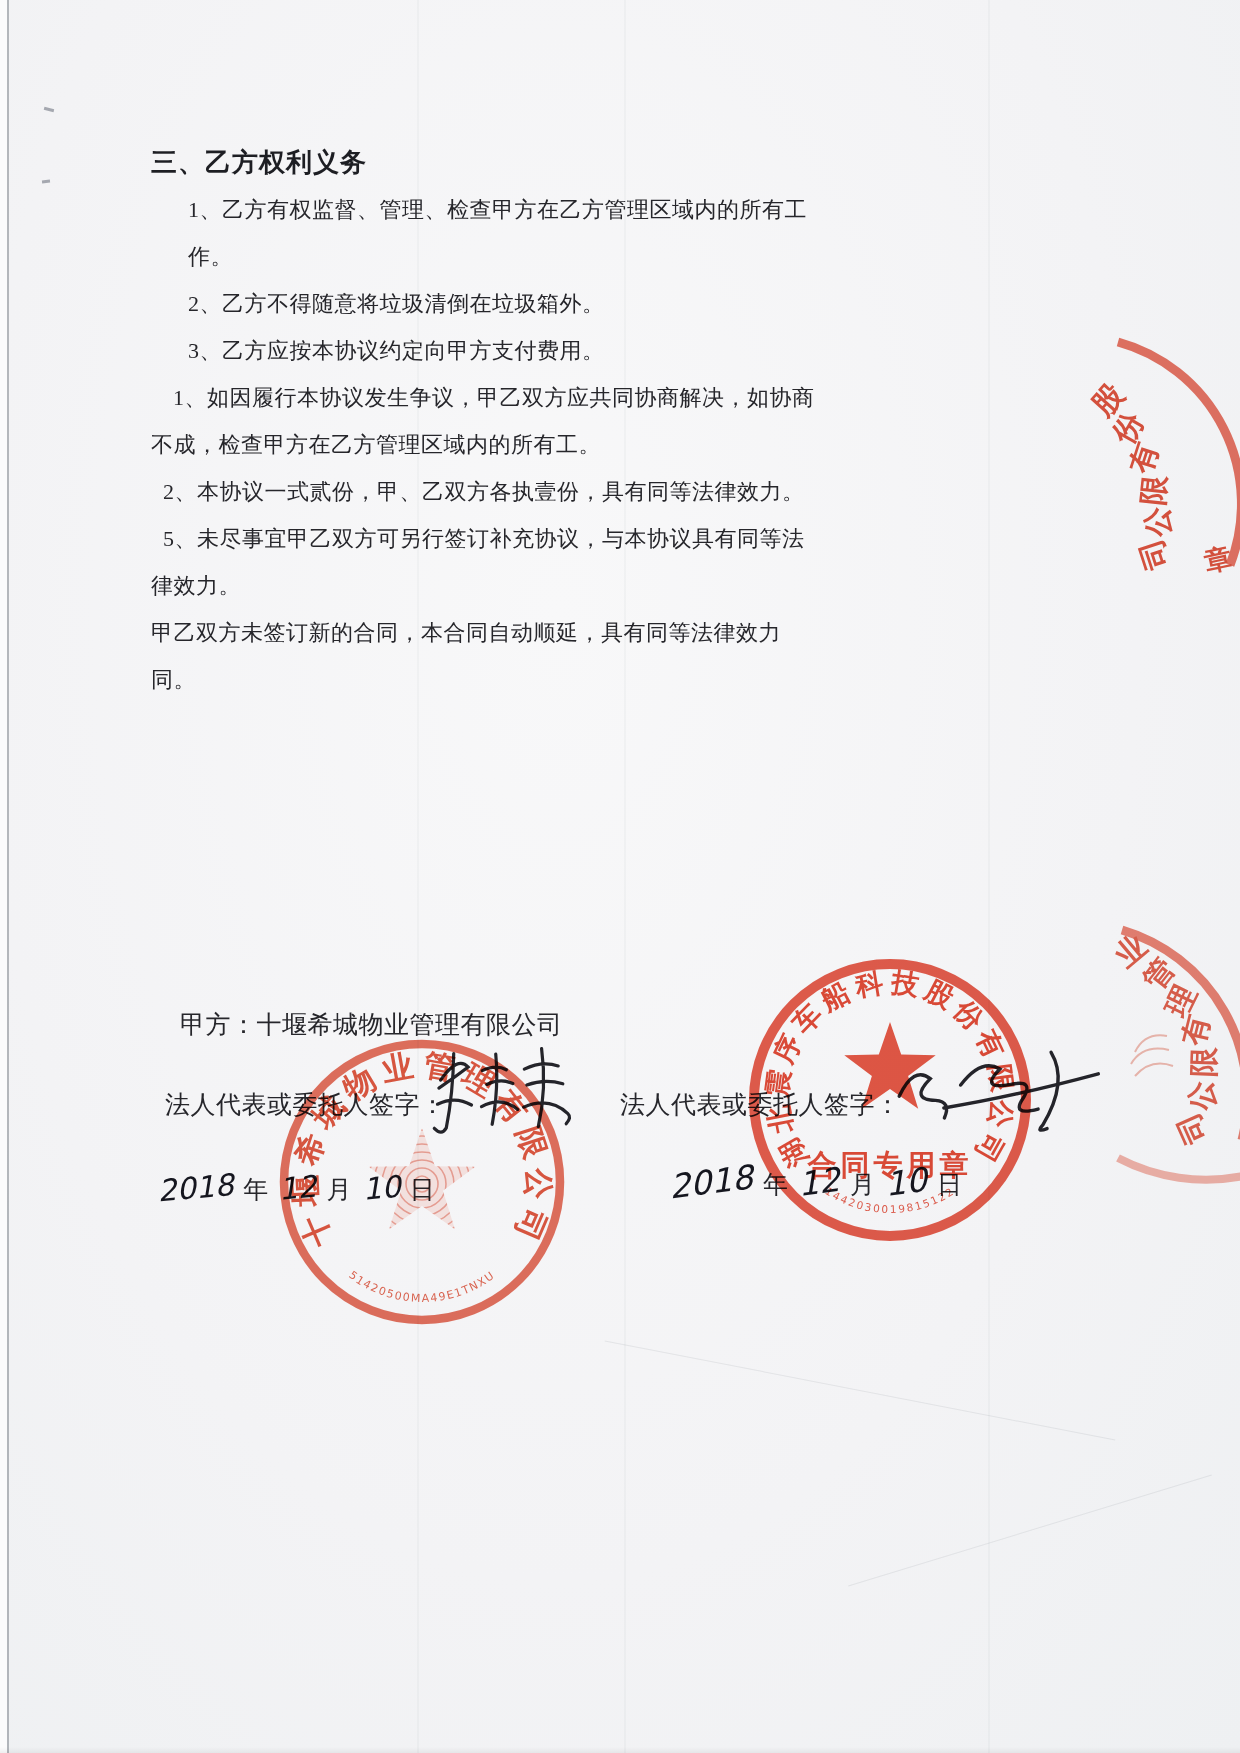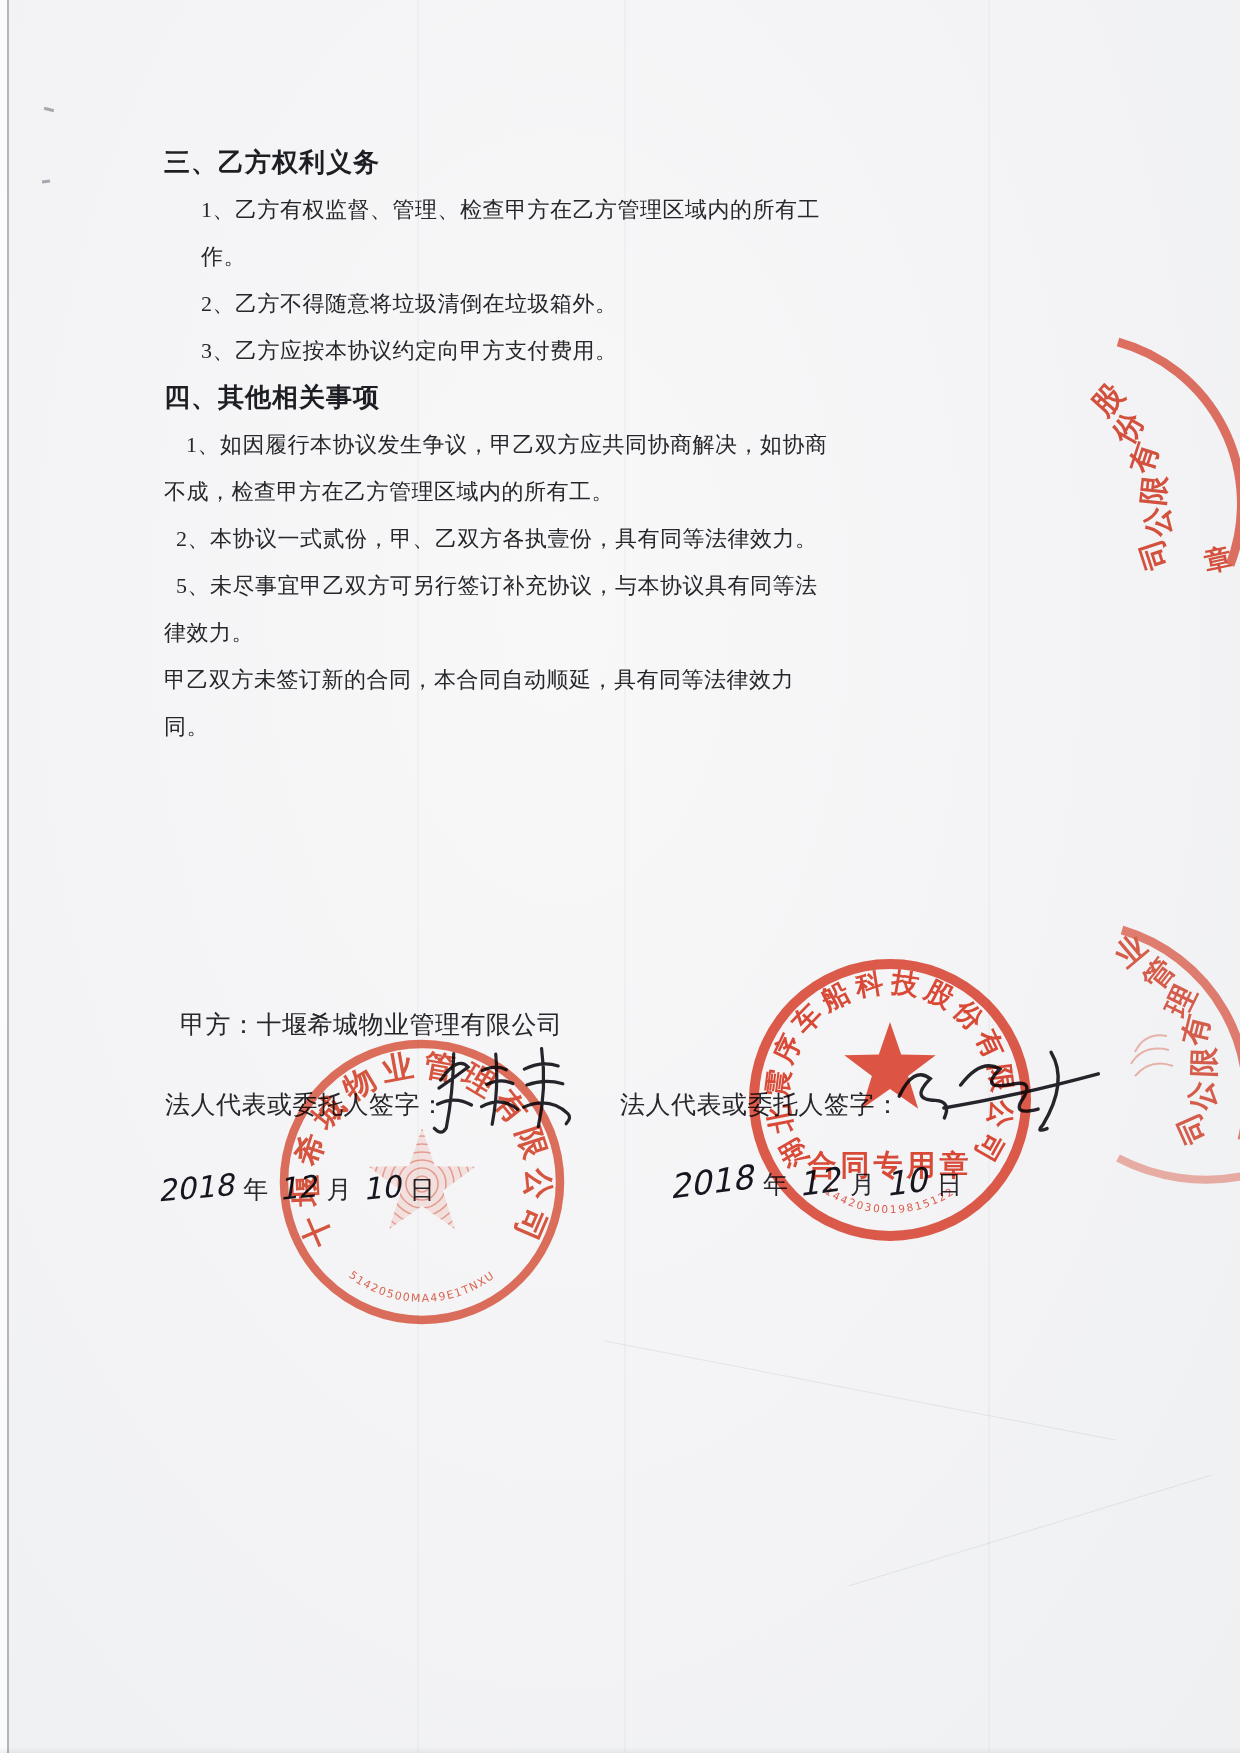--- a/index.html
+++ b/index.html
@@ -7,21 +7,21 @@
         background:radial-gradient(ellipse at 45% 35%, #f8f8f9 0%, #f3f3f5 60%, #eef0f2 100%);
         font-family:"Liberation Serif","DejaVu Serif",serif;}
   
   .edge-left-gutter{position:absolute;left:0;top:0;width:7px;height:100%;background:#fbfbfc;}
   .edge-left-line{position:absolute;left:7px;top:0;width:2px;height:100%;background:rgba(85,92,102,.40);}
   .band{position:absolute;top:0;width:2px;height:100%;background:rgba(70,80,90,.035);}
   .crease{position:absolute;height:1px;background:rgba(110,112,125,.12);}
   .speck{position:absolute;background:rgba(100,105,118,.55);}
   .edge-bottom{position:absolute;left:0;bottom:0;width:100%;height:6px;background:linear-gradient(to top,rgba(0,0,0,.05),rgba(0,0,0,0));}
   
-  .textblock{position:absolute;left:164px;top:139px;width:790px;color:#26262b;}
+  .textblock{position:absolute;left:151px;top:139px;width:790px;color:#26262b;}
   .bl{height:47px;line-height:47px;font-size:22px;letter-spacing:.5px;white-space:nowrap;}
   .bl.h{font-size:26px;font-weight:700;color:#1d1e23;letter-spacing:1px;}
   .bl.i37{padding-left:37px;}
   .bl.i22{padding-left:22px;}
   .bl.i12{padding-left:12px;font-family:Liberation Serif, serif;}
   
   .sline{position:absolute;font-size:25px;color:#26262b;white-space:nowrap;letter-spacing:.5px;}
   .date-row{position:absolute;display:flex;align-items:baseline;color:#26262b;white-space:nowrap;}
   .dunit{font-size:25px;margin-right:13px;}
   .dnum{display:inline-block;font-family:"DejaVu Sans",sans-serif;font-size:30px;color:#15161f;
@@ -49,21 +49,20 @@
   <div class="speck" style="left:44px;top:108px;width:10px;height:3px;transform:rotate(14deg)"></div>
   <div class="speck" style="left:42px;top:180px;width:8px;height:3px;transform:rotate(-6deg)"></div>
   <div class="edge-bottom"></div>
 
   <div class="textblock">
     <div class="bl h">三、乙方权利义务</div>
     <div class="bl i37">1、乙方有权监督、管理、检查甲方在乙方管理区域内的所有工</div>
     <div class="bl i37">作。</div>
     <div class="bl i37">2、乙方不得随意将垃圾清倒在垃圾箱外。</div>
     <div class="bl i37">3、乙方应按本协议约定向甲方支付费用。</div>
-    <div class="bl h">四、其他相关事项</div>
     <div class="bl i22">1、如因履行本协议发生争议，甲乙双方应共同协商解决，如协商</div>
     <div class="bl">不成，检查甲方在乙方管理区域内的所有工。</div>
     <div class="bl i12">2、本协议一式贰份，甲、乙双方各执壹份，具有同等法律效力。</div>
     <div class="bl i12">5、未尽事宜甲乙双方可另行签订补充协议，与本协议具有同等法</div>
     <div class="bl">律效力。</div>
     <div class="bl">甲乙双方未签订新的合同，本合同自动顺延，具有同等法律效力</div>
     <div class="bl">同。</div>
   </div>
 
   <div class="sline" style="left:180px;top:1008px">甲方：十堰希城物业管理有限公司</div>

